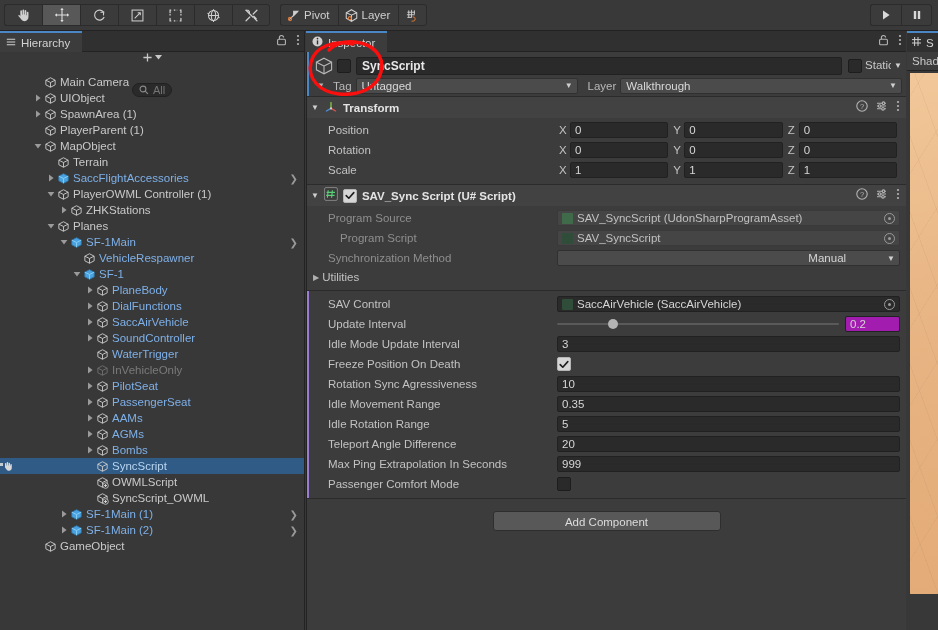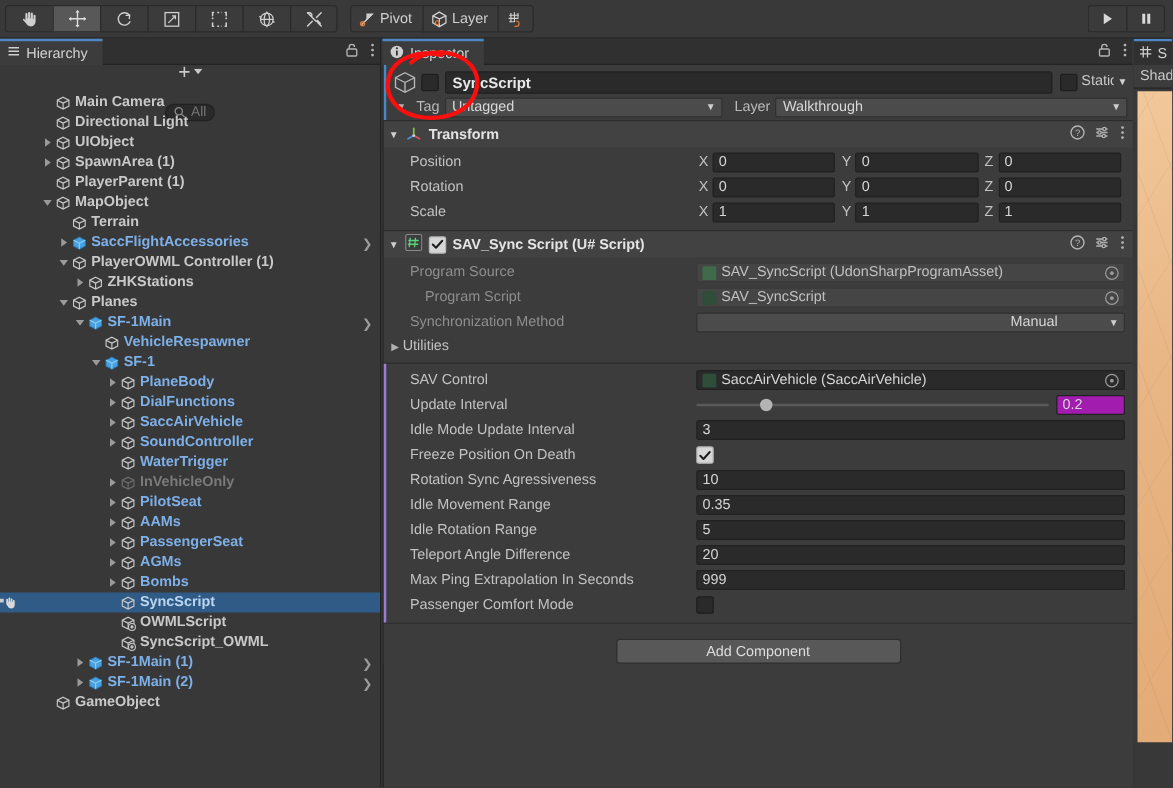--- a/index.html
+++ b/index.html
@@ -49,21 +49,21 @@
                  background:#383838;flex-direction:column; }
   .plusdd { display:flex; align-items:center; gap:2px; color:#c8c8c8; }
   .searchbox { flex:1; height:16px; background:#2a2a2a; border:1px solid #212121; border-radius:8px;
                display:flex; align-items:center; gap:4px; padding:0 6px; color:#757575; font-size:11px; }
   .tree { position:absolute; left:0; top:43px; right:0; bottom:0; overflow:hidden; }
   .trow { height:16px; display:flex; align-items:center; position:relative; white-space:nowrap;
           font-size:11.5px; color:#c9c9c9; }
   .trow.sel { background:#2f5b86; }
   .trow .tw { width:13px; flex:0 0 13px; display:flex; align-items:center; justify-content:center; }
   .cube { width:13px; height:13px; flex:0 0 13px; margin-right:3px; }
-  .trow .lbl { line-height:16px;font-weight:bold; }
+  .trow .lbl { line-height:16px; }
   .pf { color:#7eb0e8; }
   .dim { color:#7a7a7a; }
   .rowarr { position:absolute; right:6px; top:3px; color:#9a9a9a; font-size:10px; }
   .leftcursor { position:absolute; left:0; top:0; width:14px; height:16px; }
 
   
   .insp { position:absolute; left:306px; top:31px; width:600px; height:599px; background:#3c3c3c; }
   .insp-tabbar { height:21px; background:#303030; position:relative; border-bottom:1px solid #232323; }
   .insp-body { position:absolute; left:0; top:21px; right:0; bottom:0; background:#3c3c3c;
                border-left:1px solid #232323; }
@@ -287,29 +287,20 @@
           <span style="width: 31px; flex: 0 0 31px;"></span>
           <span class="tw"></span>
           <span class="cube"><svg width="13" height="13" viewBox="0 0 14 14" fill="none" stroke="#c9c9c9" stroke-width="1">
               <path d="M7 1.9 12 4.5v5L7 12.1 2 9.5v-5z"></path>
               <path d="M7 7 12 4.5M7 7 2 4.5M7 7v5.1"></path>
             </svg></span>
           <span class="lbl">Main Camera</span>
         </div>
         <div class="trow">
           <span style="width: 31px; flex: 0 0 31px;"></span>
-          <span class="tw"></span>
-          <span class="cube"><svg width="13" height="13" viewBox="0 0 14 14" fill="none" stroke="#c9c9c9" stroke-width="1">
-              <path d="M7 1.9 12 4.5v5L7 12.1 2 9.5v-5z"></path>
-              <path d="M7 7 12 4.5M7 7 2 4.5M7 7v5.1"></path>
-            </svg></span>
-          <span class="lbl">Directional Light</span>
-        </div>
-        <div class="trow">
-          <span style="width: 31px; flex: 0 0 31px;"></span>
           <span class="tw">
             <svg width="8" height="8" viewBox="0 0 8 8" fill="#9a9a9a">
               <path d="M2 0.6v6.8L6.6 4z"></path>
             </svg>
           </span>
           <span class="cube"><svg width="13" height="13" viewBox="0 0 14 14" fill="none" stroke="#c9c9c9" stroke-width="1">
               <path d="M7 1.9 12 4.5v5L7 12.1 2 9.5v-5z"></path>
               <path d="M7 7 12 4.5M7 7 2 4.5M7 7v5.1"></path>
             </svg></span>
           <span class="lbl">UIObject</span>
@@ -538,34 +529,34 @@
           <span style="width: 83px; flex: 0 0 83px;"></span>
           <span class="tw">
             <svg width="8" height="8" viewBox="0 0 8 8" fill="#9a9a9a">
               <path d="M2 0.6v6.8L6.6 4z"></path>
             </svg>
           </span>
           <span class="cube"><svg width="13" height="13" viewBox="0 0 14 14" fill="none" stroke="#c9c9c9" stroke-width="1">
               <path d="M7 1.9 12 4.5v5L7 12.1 2 9.5v-5z"></path>
               <path d="M7 7 12 4.5M7 7 2 4.5M7 7v5.1"></path>
             </svg></span>
+          <span class="lbl pf">PassengerSeat</span>
+        </div>
+        <div class="trow">
+          <span style="width: 83px; flex: 0 0 83px;"></span>
+          <span class="tw">
+            <svg width="8" height="8" viewBox="0 0 8 8" fill="#9a9a9a">
+              <path d="M2 0.6v6.8L6.6 4z"></path>
+            </svg>
+          </span>
+          <span class="cube"><svg width="13" height="13" viewBox="0 0 14 14" fill="none" stroke="#c9c9c9" stroke-width="1">
+              <path d="M7 1.9 12 4.5v5L7 12.1 2 9.5v-5z"></path>
+              <path d="M7 7 12 4.5M7 7 2 4.5M7 7v5.1"></path>
+            </svg></span>
           <span class="lbl pf">AAMs</span>
-        </div>
-        <div class="trow">
-          <span style="width: 83px; flex: 0 0 83px;"></span>
-          <span class="tw">
-            <svg width="8" height="8" viewBox="0 0 8 8" fill="#9a9a9a">
-              <path d="M2 0.6v6.8L6.6 4z"></path>
-            </svg>
-          </span>
-          <span class="cube"><svg width="13" height="13" viewBox="0 0 14 14" fill="none" stroke="#c9c9c9" stroke-width="1">
-              <path d="M7 1.9 12 4.5v5L7 12.1 2 9.5v-5z"></path>
-              <path d="M7 7 12 4.5M7 7 2 4.5M7 7v5.1"></path>
-            </svg></span>
-          <span class="lbl pf">PassengerSeat</span>
         </div>
         <div class="trow">
           <span style="width: 83px; flex: 0 0 83px;"></span>
           <span class="tw">
             <svg width="8" height="8" viewBox="0 0 8 8" fill="#9a9a9a">
               <path d="M2 0.6v6.8L6.6 4z"></path>
             </svg>
           </span>
           <span class="cube"><svg width="13" height="13" viewBox="0 0 14 14" fill="none" stroke="#c9c9c9" stroke-width="1">
               <path d="M7 1.9 12 4.5v5L7 12.1 2 9.5v-5z"></path>

